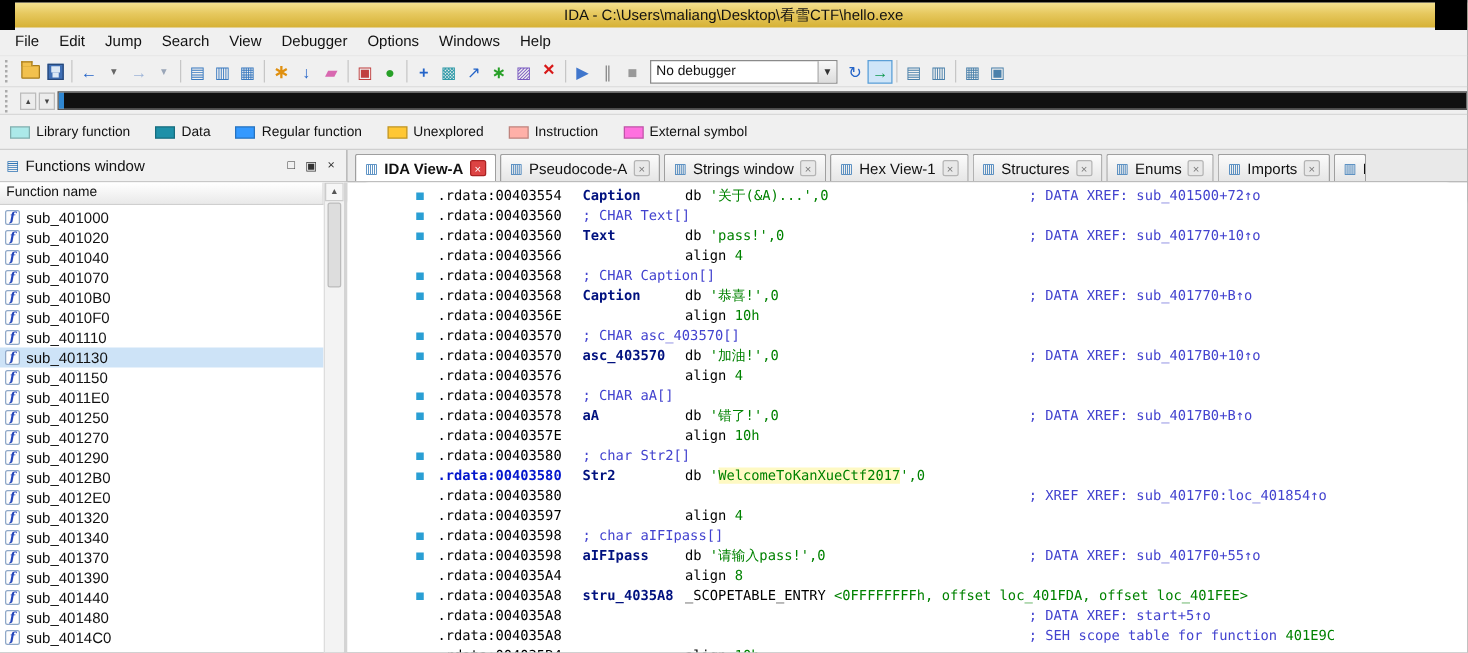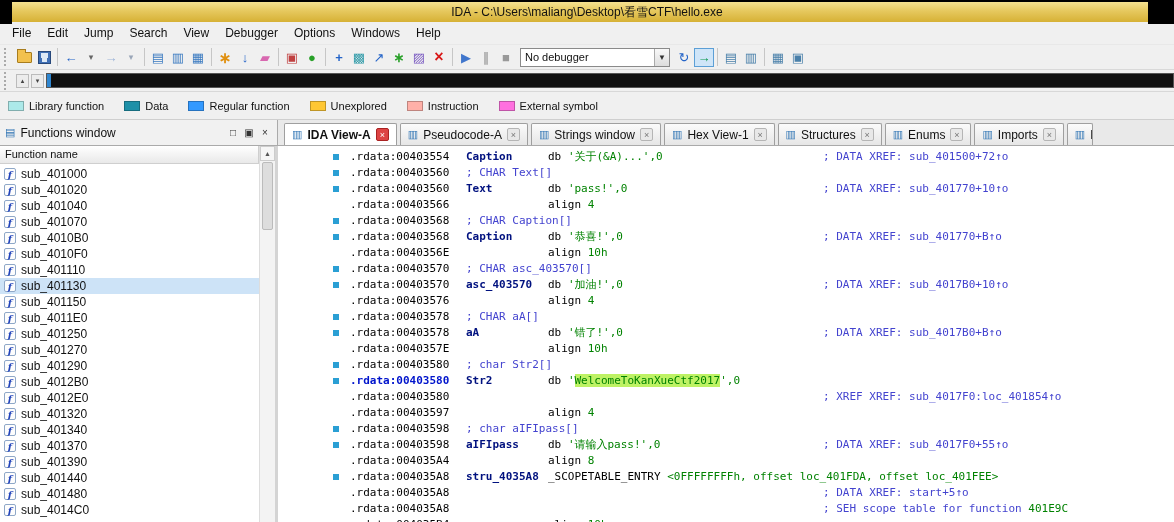--- a/index.html
+++ b/index.html
@@ -93,21 +93,21 @@
           overflow:hidden;padding-top:3px;border-radius:17px;}
   .dline{height:16px;line-height:16px;position:relative;}
   .ddot{position:absolute;left:55px;top:5px;width:6px;height:6px;background:#2a9fd4;}
   .daddr{position:absolute;left:72px;white-space:pre;color:#000;}
   .daddr.focus{color:#0014cc;font-weight:bold;}
   .dname{position:absolute;left:188px;white-space:pre;color:#00117f;font-weight:bold;}
   .dncmt{position:absolute;left:188px;white-space:pre;color:#4343cf;}
   .dkw{position:absolute;left:270px;white-space:pre;}
   .kw{color:#000000;}
   .op{color:#008200;}
-  .hl{background:#bef264;color:#008200;margin-top:24px;}
+  .hl{background:#fef9c3;color:#008200;margin-top:24px;}
   .dcmt{position:absolute;left:545px;white-space:pre;color:#4343cf;}
   .ctail{color:#008200;}
 </style>
 </head>
 <body>
 
 <div class="window">
 
   <div class="titlebar">
     <div class="edgeL"></div>

